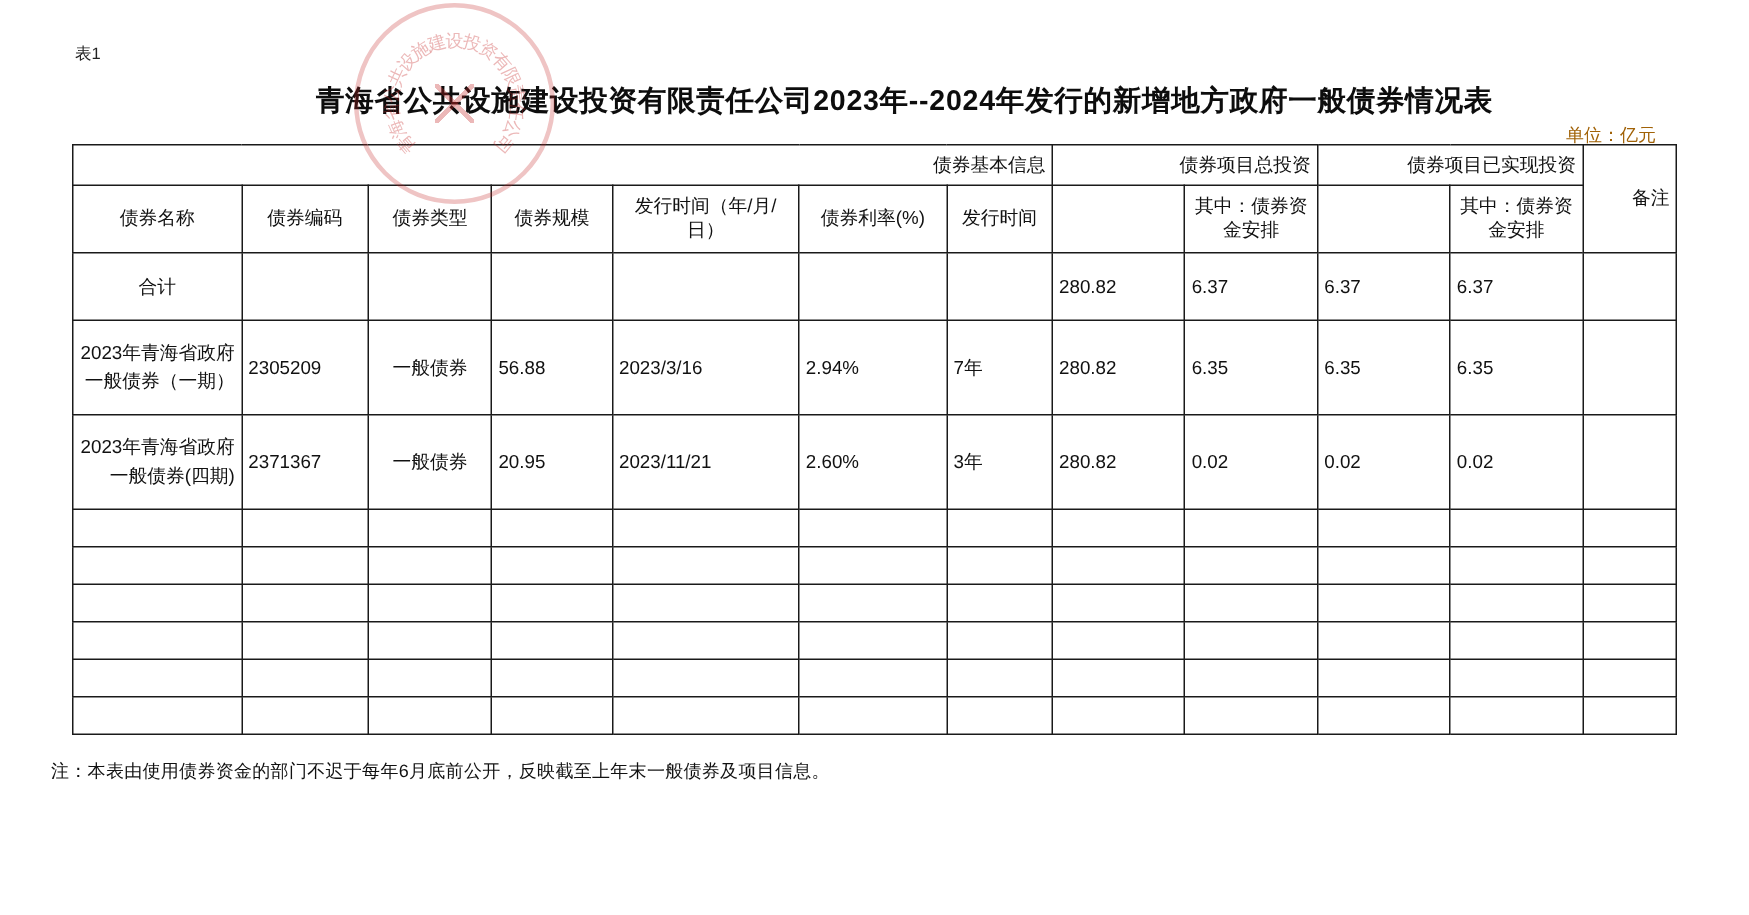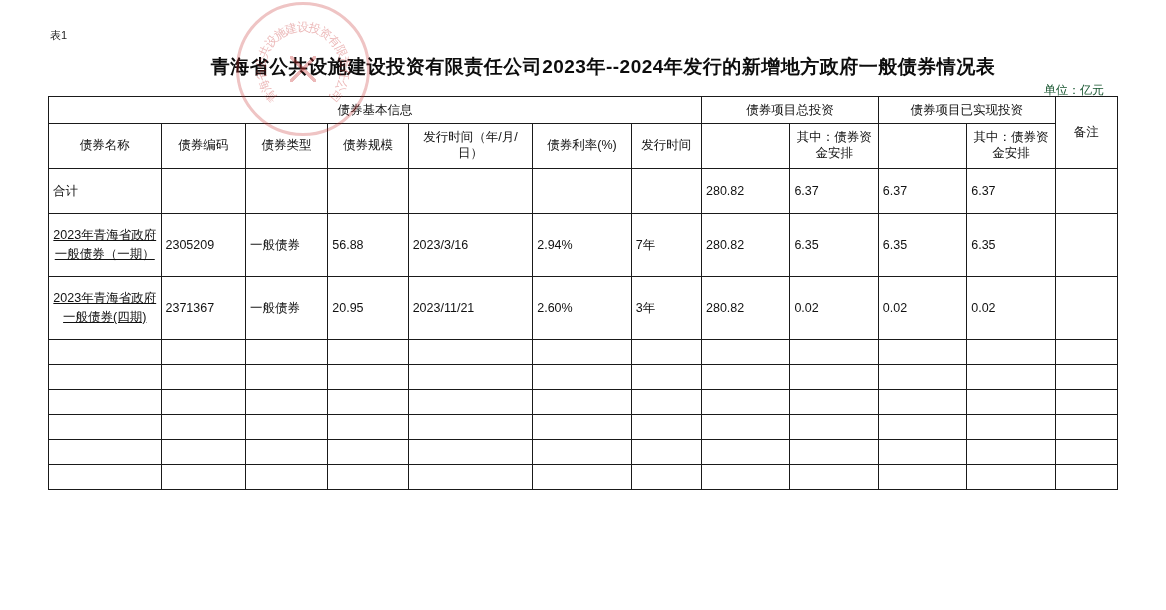--- a/index.html
+++ b/index.html
@@ -41,65 +41,64 @@
     font-family: "Liberation Sans", sans-serif;
     color: #0d0d0d;
     padding-left: 40px;
   }
   .unit-label {
     position: absolute;
     right: 62px;
     top: 82px;
     font-size: 12px;
     font-family: "Liberation Sans", sans-serif;
-    color: #14532d;
+    color: #a16207;
   }
   table.main {
     position: absolute;
     left: 48px;
     top: 96px;
     width: 1070px;
     border-collapse: collapse;
     table-layout: fixed;
   }
   table.main td, table.main th {
     border: 1px solid #1a1a1a;
     font-size: 12.5px;
     font-weight: normal;
     padding: 0 4px;
     vertical-align: middle;
     font-family: "Liberation Sans", sans-serif;
     color: #111;
   }
   .hdr {
-    text-align: center;
+    text-align: right;
     height: 26px;
   }
   .hdr-tall {
     text-align: center;
     height: 44px;
     line-height: 1.25;
   }
   .cell-name {
-    text-align: center;
+    text-align: right;
     line-height: 1.5;
     font-size: 12.5px;
-    text-decoration: underline;
   }
   .cell-num {
     text-align: left;
     padding-right: 6px;
   }
   .cell-left {
     text-align: left;
     padding-left: 4px;
     margin-left: 30px;
   }
   .cell-center {
-    text-align: left;
+    text-align: center;
   }
   .row-total td {
     height: 44px;
   }
   .row-data td {
     height: 62px;
   }
   .row-empty td {
     height: 24px;
   }
@@ -347,14 +346,15 @@
           <td></td>
           <td></td>
           <td></td>
           <td></td>
           <td></td>
           <td></td>
       </tr>
     </tbody>
   </table>
 
+  <div class="note">注：本表由使用债券资金的部门不迟于每年6月底前公开，反映截至上年末一般债券及项目信息。</div>
 
 </div>
 
 </body></html>

